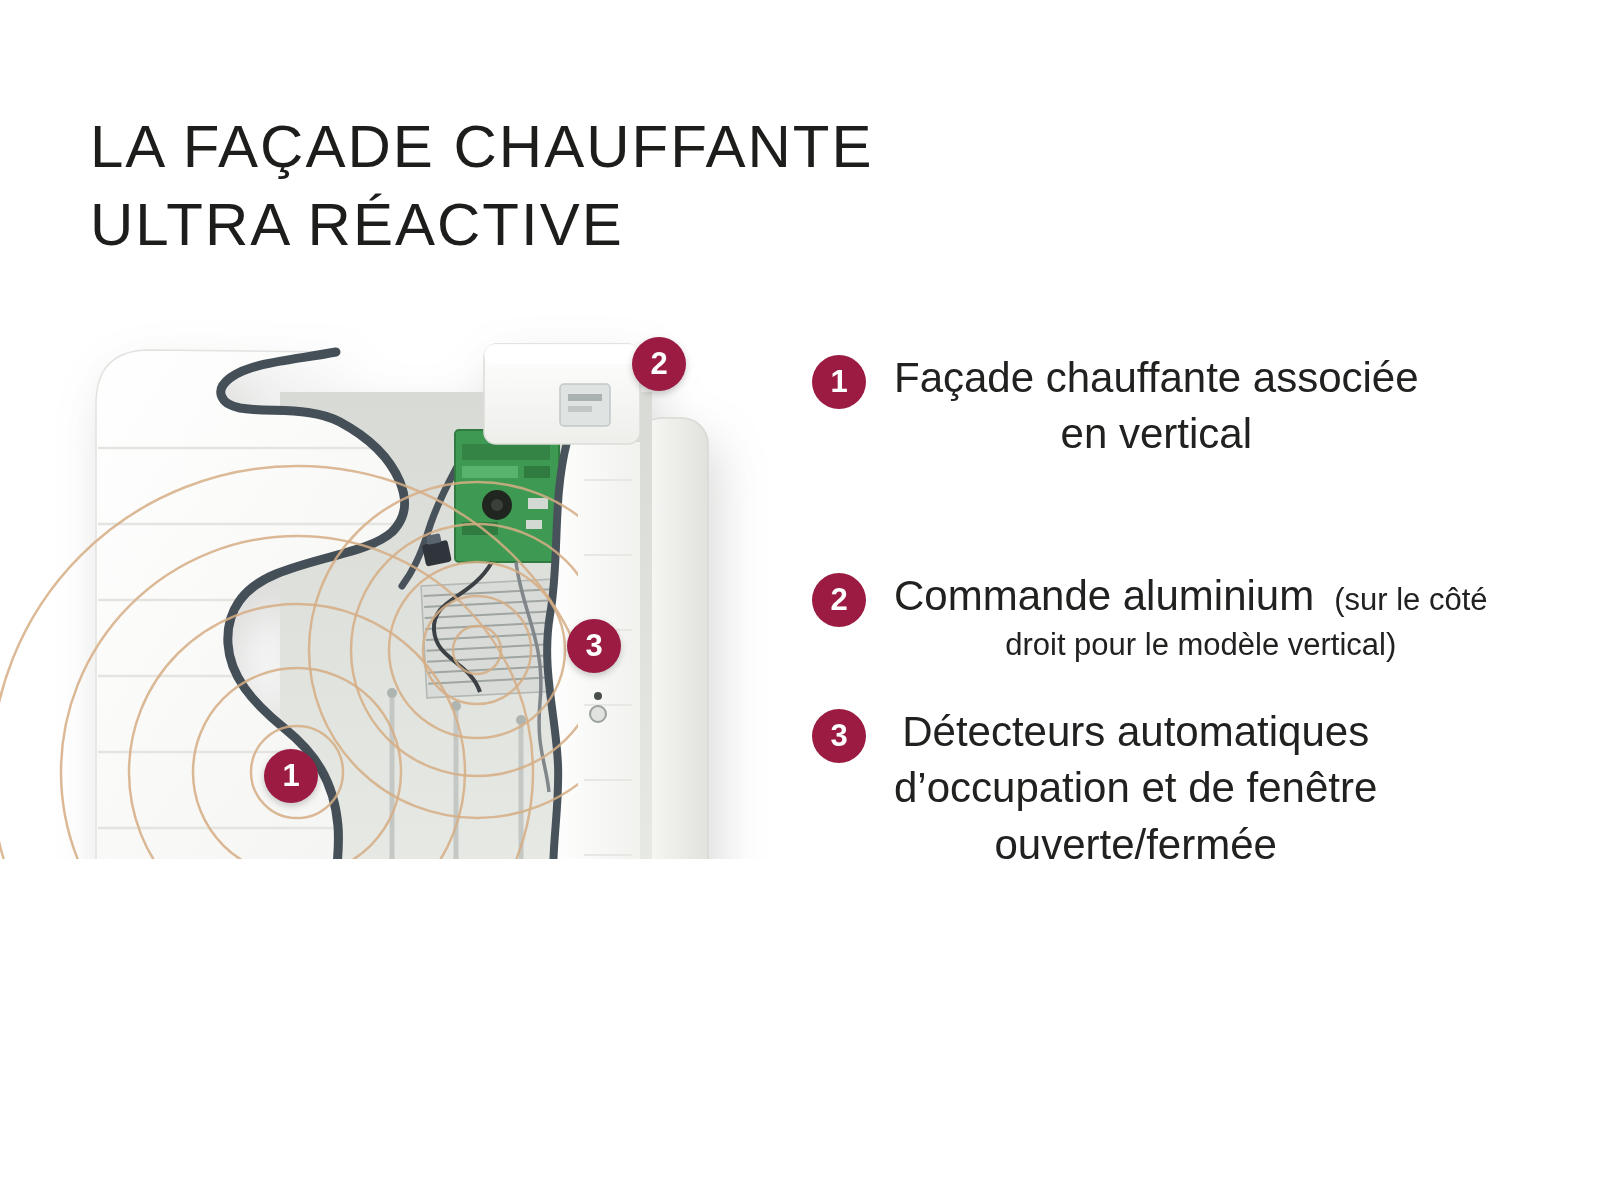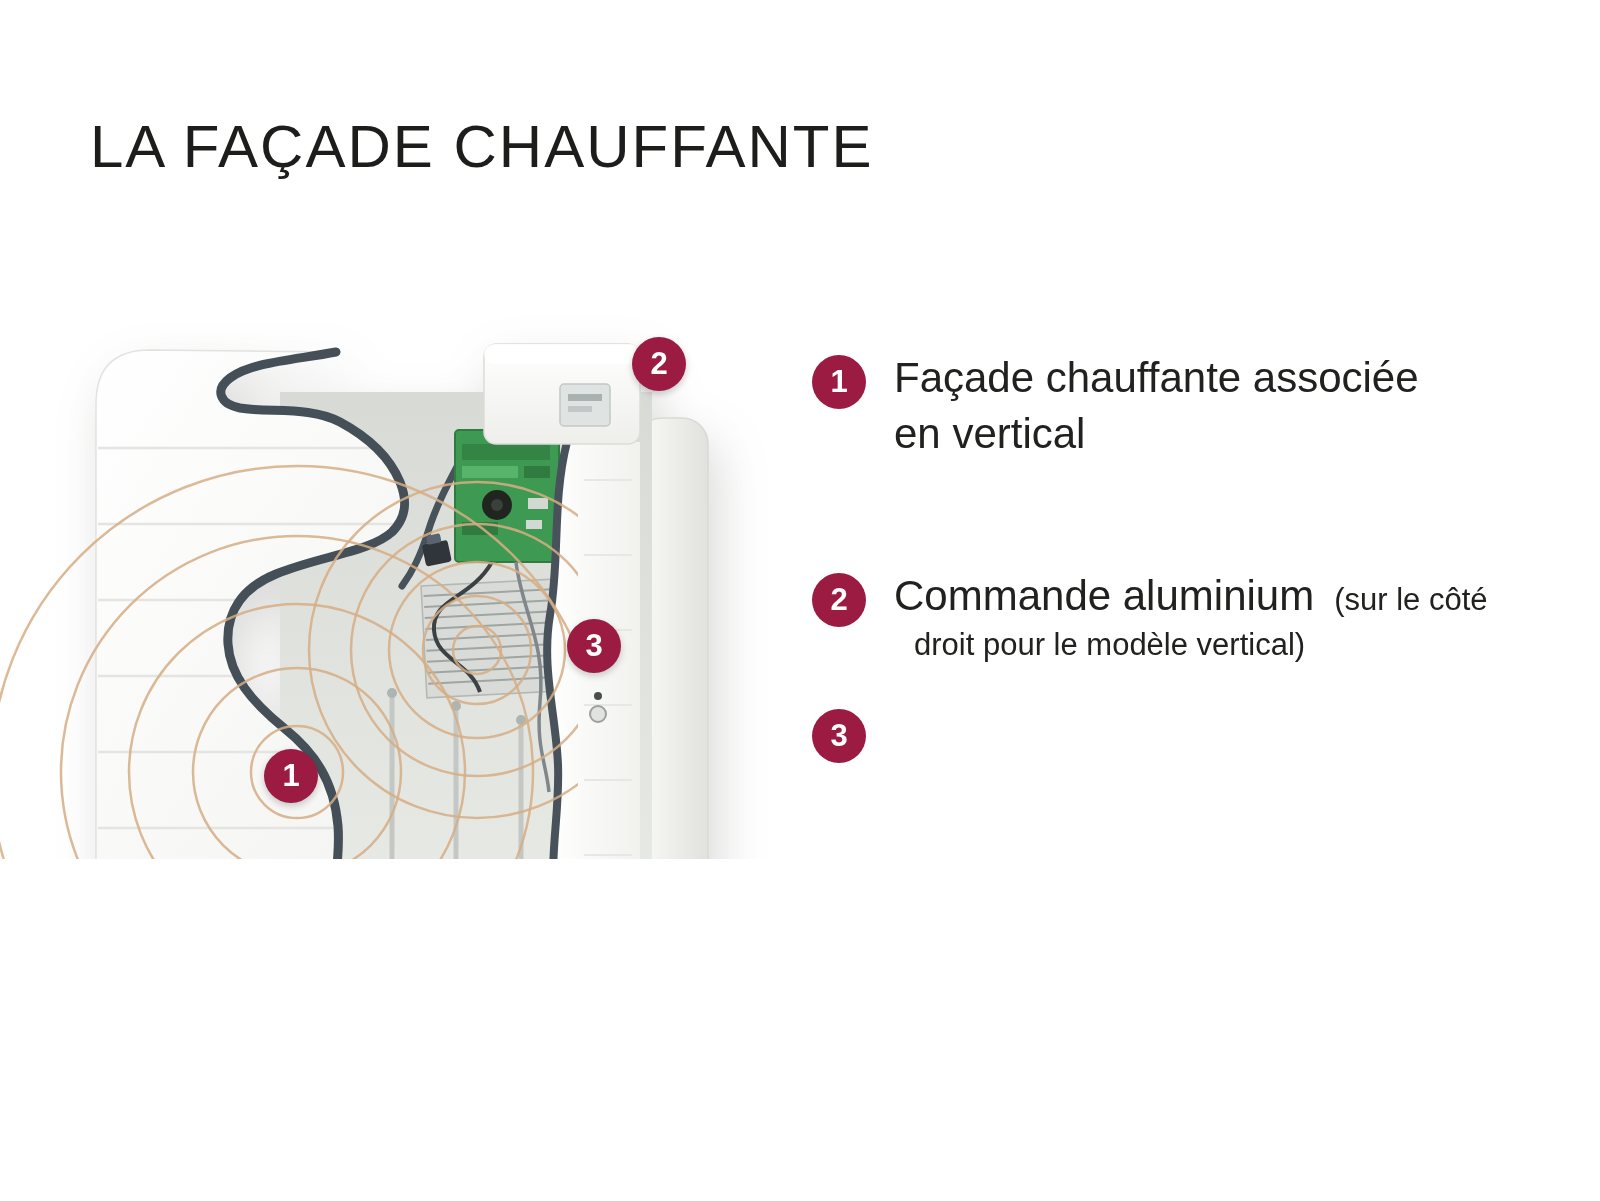--- a/index.html
+++ b/index.html
@@ -16,31 +16,32 @@
   .diagram-badge, .callout-badge {
     background:#9B1B42; color:#ffffff; border-radius:50%;
     display:flex; align-items:center; justify-content:center;
     font-weight:700; font-size:31px;
   }
   .diagram-badge { position:absolute; width:54px; height:54px; box-shadow:0 3px 7px rgba(0,0,0,.20); }
 
   .callout { position:absolute; left:812px; display:flex; gap:28px; align-items:flex-start; }
   .callout-badge { width:54px; height:54px; flex:0 0 54px; margin-top:5px; }
   .callout-text { font-size:42px; line-height:1.34; color:#21211f; font-weight:500; }
-  .callout-text .line { white-space:nowrap; }
+  .callout-text .line { white-space:nowrap;text-align:center; }
   .small-text { font-size:31px;margin-left:20px; }
   .inline-small { }
 </style>
 </head>
 <body>
 
 <div class="stage">
 
   <h1 class="page-title">
     <div class="t-line">LA FAÇADE CHAUFFANTE</div>
+    <div class="t-line">ULTRA RÉACTIVE</div>
   </h1>
 
   <svg class="illustration" viewBox="0 0 1600 1201" aria-hidden="true">
     <defs>
       <linearGradient id="facadeG" x1="0" y1="0" x2="1" y2="1">
         <stop offset="0" stop-color="#ffffff"></stop>
           <stop offset="1" stop-color="#efefec"></stop>
       </linearGradient>
       <linearGradient id="capG" x1="0" y1="0" x2="1" y2="0">
         <stop offset="0" stop-color="#fbfbf9"></stop>
@@ -209,15 +210,20 @@
   <div class="callout" style="top:568px;">
     <div class="callout-badge">2</div>
     <div class="callout-text">
       <div class="line"><span>Commande aluminium</span><span class="small-text inline-small">(sur le côté</span></div>
       <div class="line small-text">droit pour le modèle vertical)</div>
     </div>
   </div>
 
   <div class="callout" style="top:704px;">
     <div class="callout-badge">3</div>
+    <div class="callout-text">
+      <div class="line">Détecteurs automatiques</div>
+      <div class="line">d’occupation et de fenêtre</div>
+      <div class="line">ouverte/fermée</div>
+    </div>
   </div>
 
 </div>
 
 </body></html>

